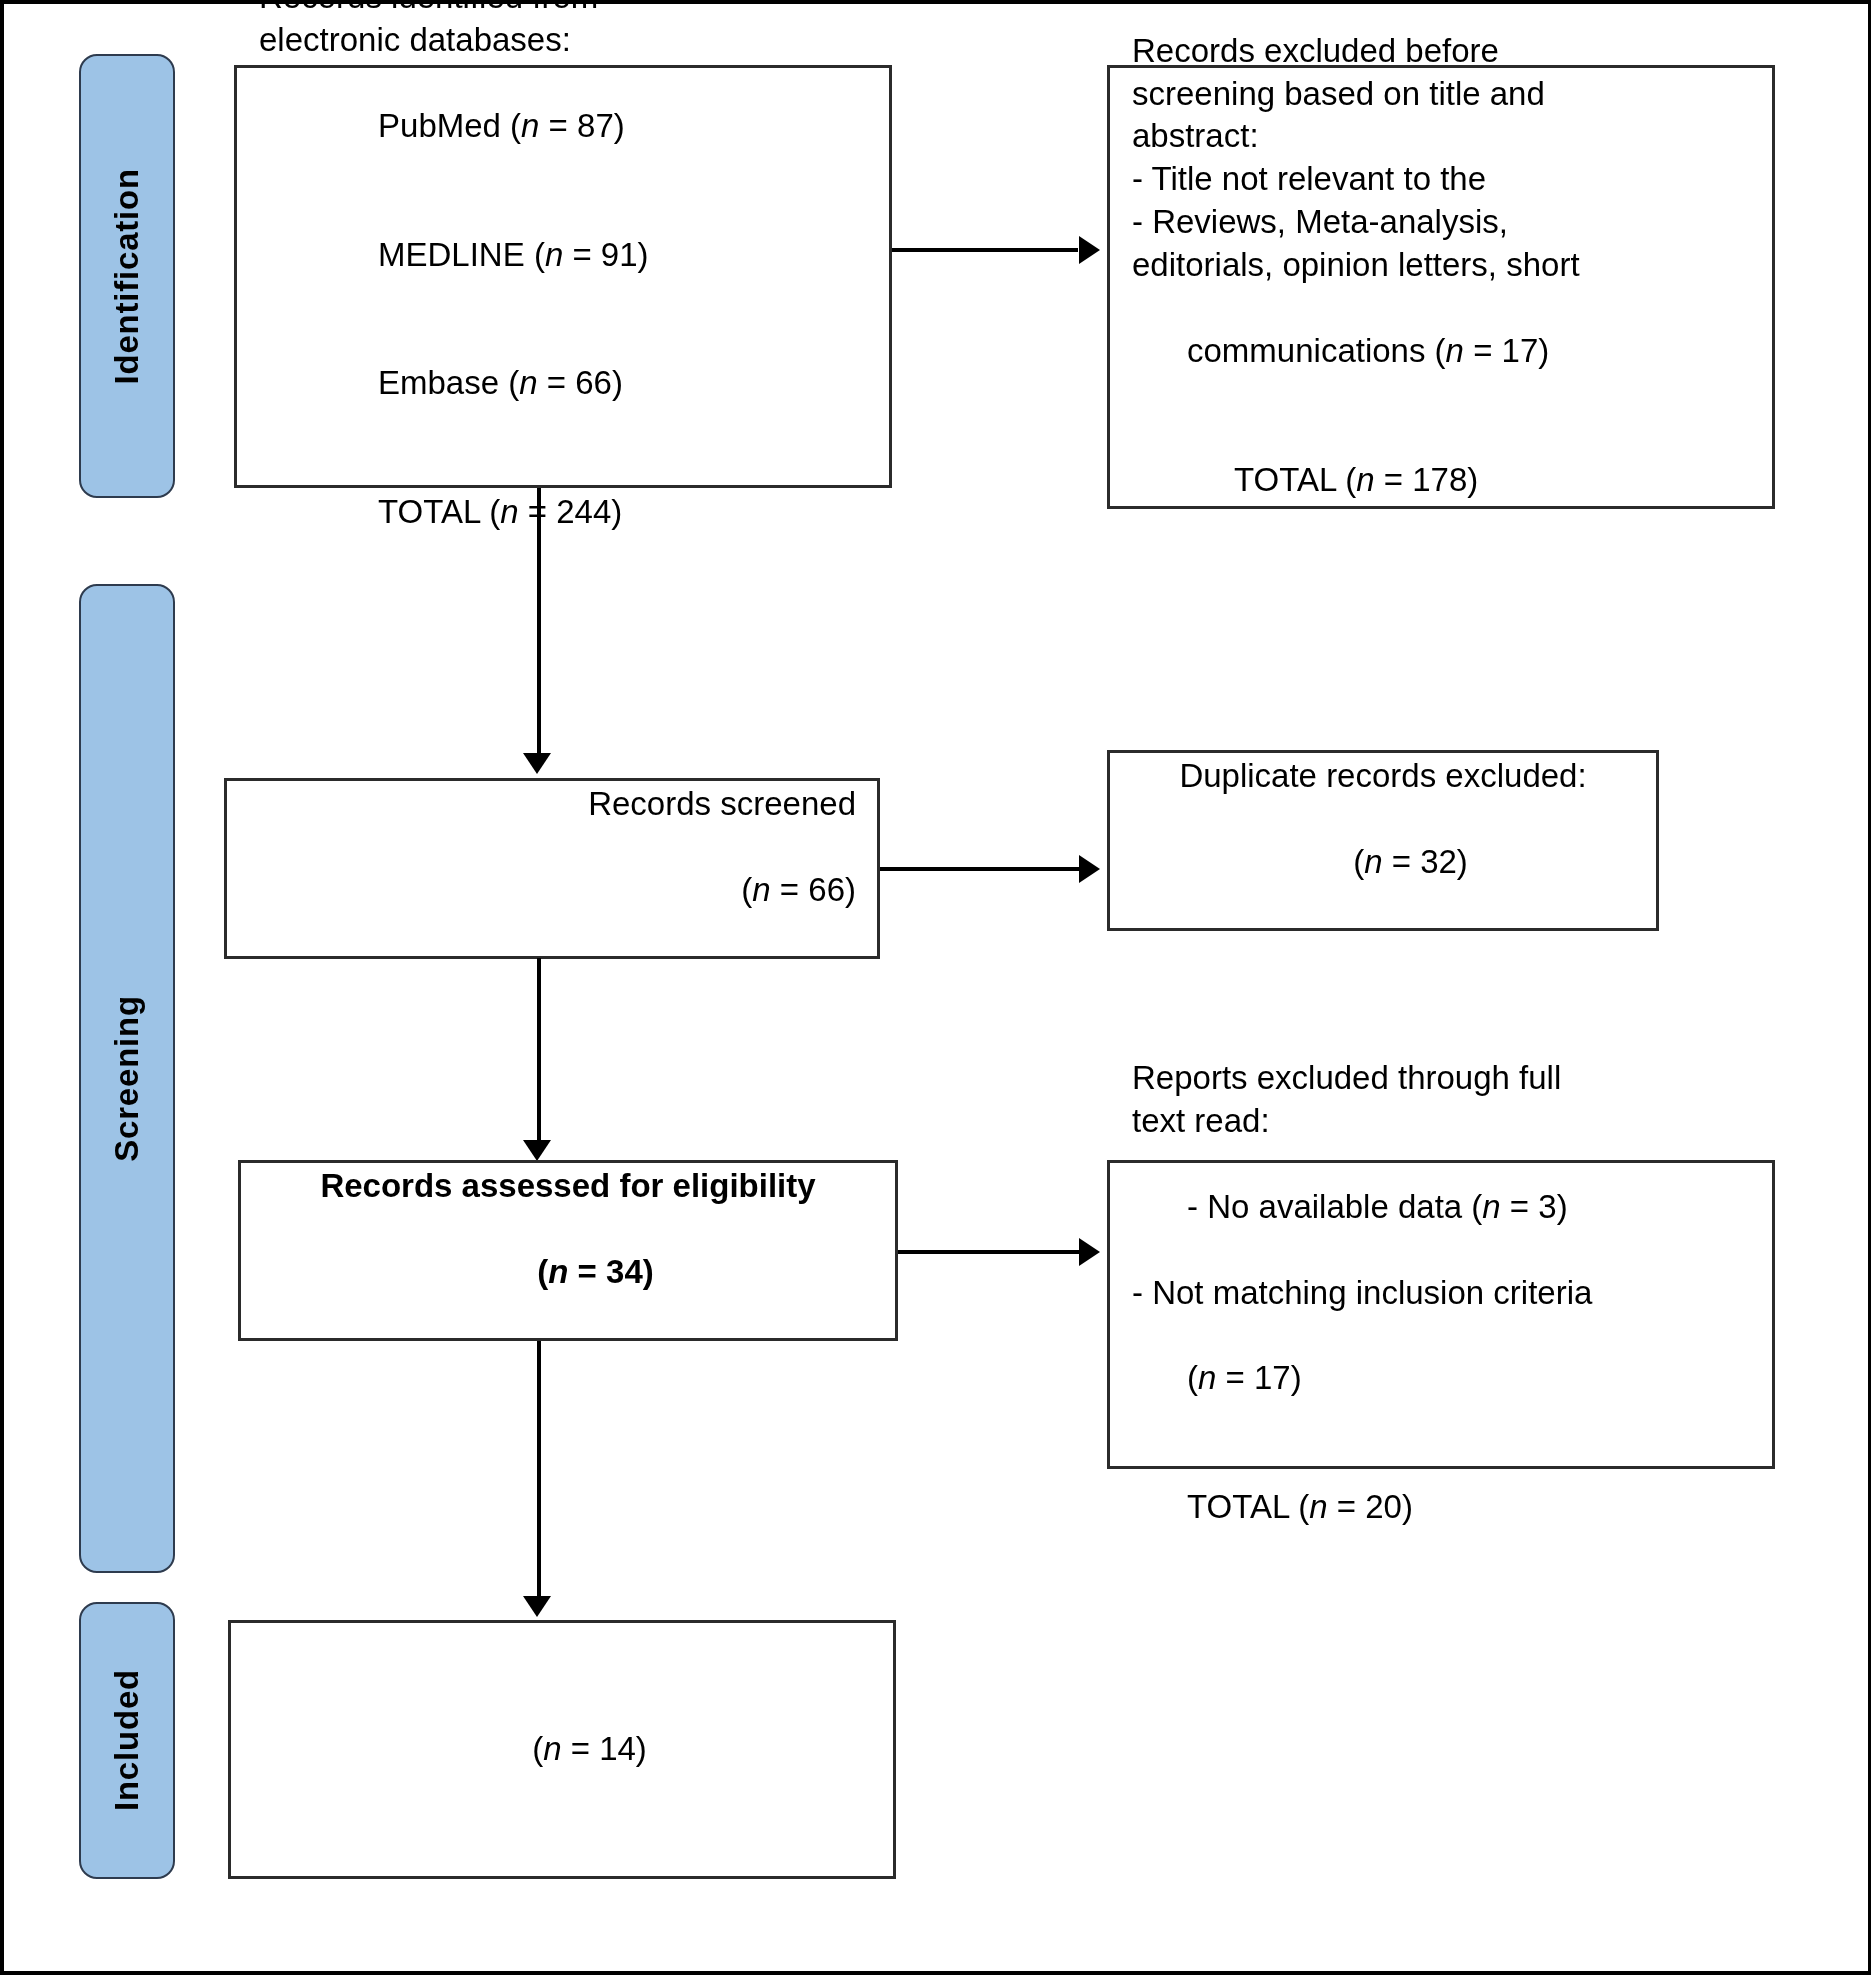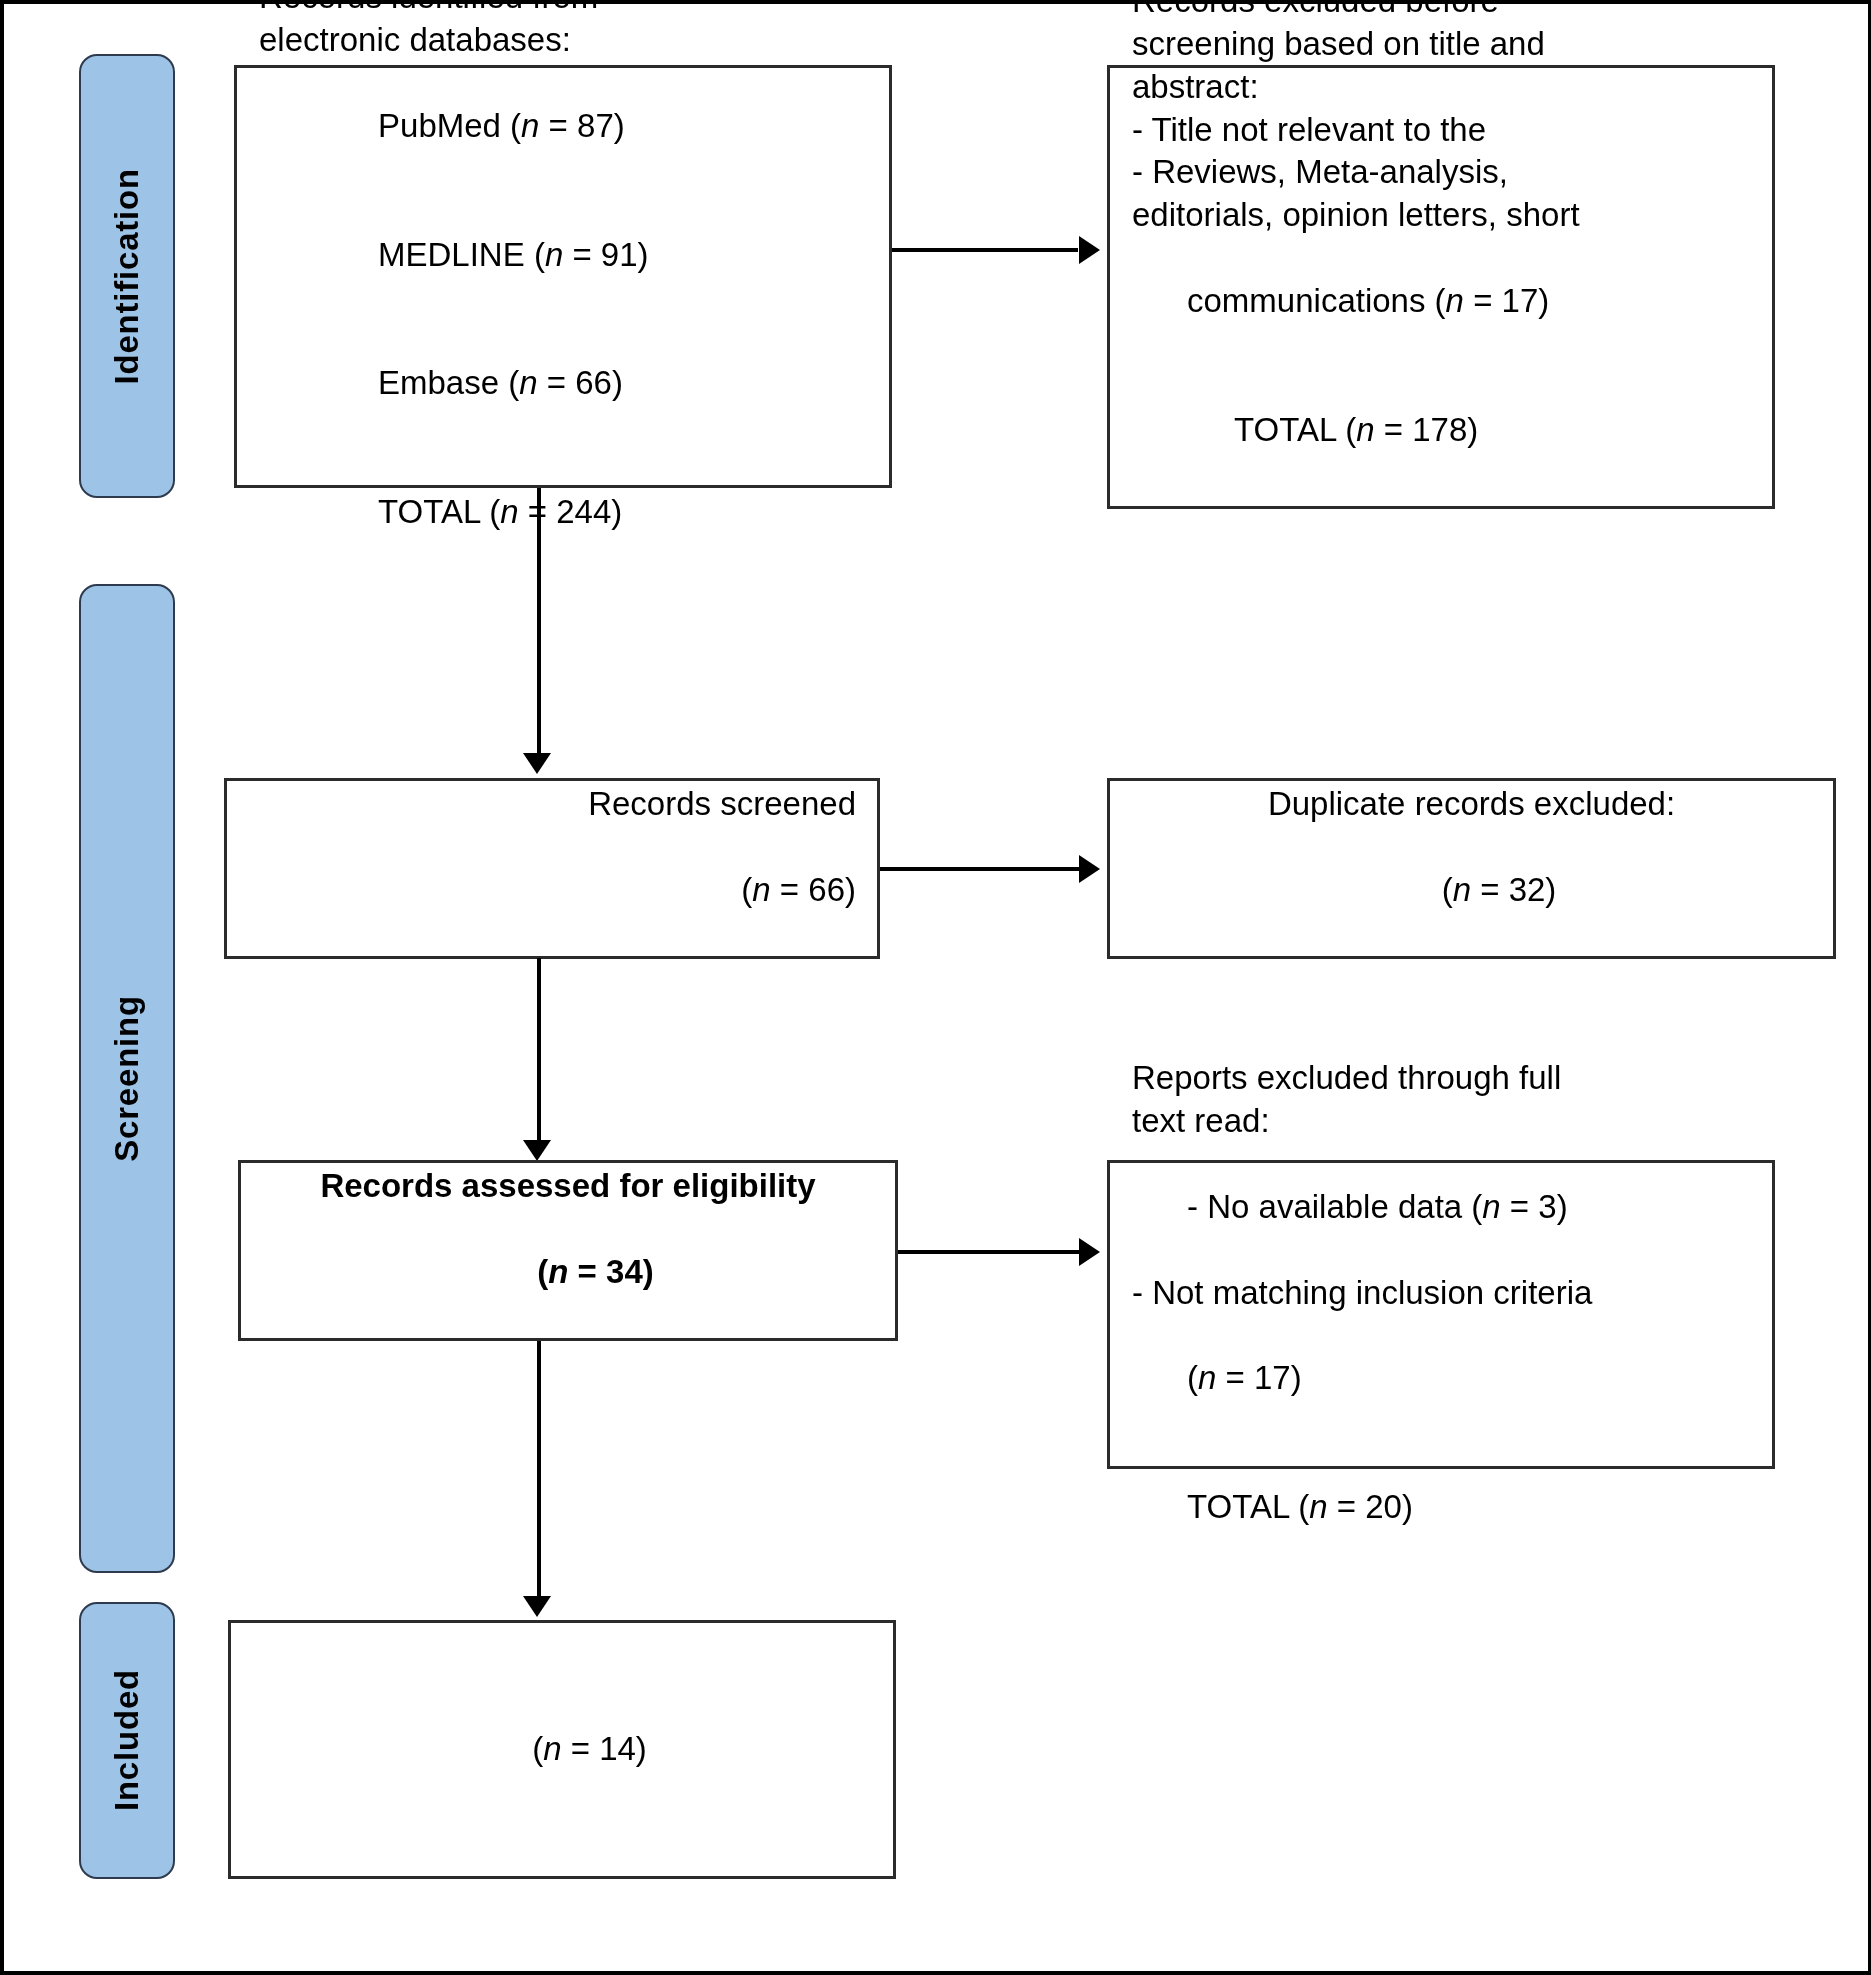--- a/index.html
+++ b/index.html
@@ -121,21 +121,21 @@
       <span>MEDLINE (</span><span class="ital">n</span><span> = 91)</span>
     </div>
     <div class="line indent">
       <span>Embase (</span><span class="ital">n</span><span> = 66)</span>
     </div>
     <div class="line indent">
       <span>TOTAL (</span><span class="ital">n</span><span> = 244)</span>
     </div>
   </div>
 
-  <div class="box lefted" style="left:1103px; top:61px; width:668px; height:444px;justify-content:flex-end;">
+  <div class="box lefted" style="left:1103px; top:61px; width:668px; height:444px;">
     <div class="line">Records excluded before</div>
     <div class="line">screening based on title and</div>
     <div class="line">abstract:</div>
     <div class="line">- Title not relevant to the</div>
     <div class="line">- Reviews, Meta-analysis,</div>
     <div class="line">editorials, opinion letters, short</div>
     <div class="line">
       <span>communications (</span><span class="ital">n</span><span> = 17)</span>
     </div>
     <div class="line indent-mid">
@@ -149,21 +149,21 @@
   <div class="vline" style="left:533px; top:484px; width:4.1px; height:269px;"></div>
   <div class="arrow-down" style="left:519px; top:749px;"></div>
 
   <div class="box centered" style="left:220px; top:774px; width:656px; height:181px;align-items:flex-end;">
     <div class="line">Records screened</div>
     <div class="line">
       <span>(</span><span class="ital">n</span><span> = 66)</span>
     </div>
   </div>
 
-  <div class="box centered" style="left:1103px; top:774px; width:729px; height:181px;">
+  <div class="box centered" style="left:1103px; top:746px; width:552px; height:181px;">
     <div class="line">Duplicate records excluded:</div>
     <div class="line">
       <span>(</span><span class="ital">n</span><span> = 32)</span>
     </div>
   </div>
 
   <div class="hline" style="left:876px; top:863px; width:199px;"></div>
   <div class="arrow-right" style="left:1075px; top:851px;"></div>
 
   <div class="vline" style="left:533px; top:954px; width:4.1px; height:186px;"></div>

